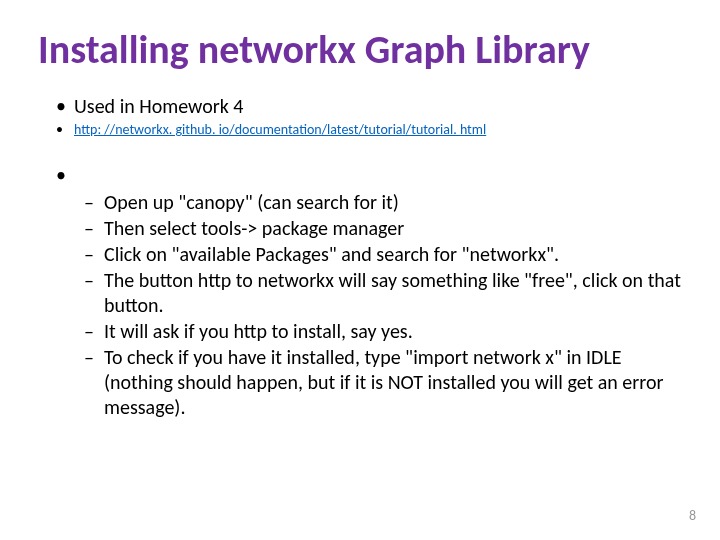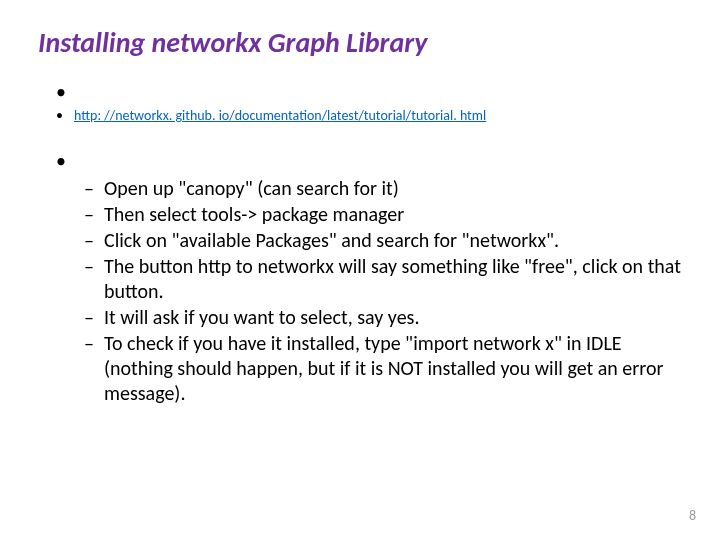--- a/index.html
+++ b/index.html
@@ -8,26 +8,25 @@
       height: 540px;
       font-family: Calibri, Arial, sans-serif;
       background: #fff;
       position: relative;
       overflow: hidden;
     }
     .slide {
       padding: 25px 38px 20px 38px;
     }
     .title {
-      font-size: 28px;
+      font-size: 40px;
       font-weight: 700;
       color: #7030a0;
       margin-bottom: 20px;
       letter-spacing: 0px;
-      font-style: italic;
     }
     .content {
       color: #000;
       font-size: 20px;
       line-height: 1.25;
     }
     .bullet-l1 {
       margin-left: 18px;
       display: flex;
       margin-bottom: 2px;
@@ -77,20 +76,21 @@
 </head>
 <body>
 
 <div class="slide">
   <h1 class="title">Installing networkx Graph Library</h1>
 
   <div class="content">
 
     <div class="bullet-l1">
       <span class="bullet-l1-dot">•</span>
+      <span>Used in Homework 4</span>
     </div>
 
     <div class="bullet-l1-small">
       <span class="bullet-l1-dot">•</span>
       <a class="link" href="#">http: //networkx. github. io/documentation/latest/tutorial/tutorial. html</a>
     </div>
 
     <div class="gap"></div>
 
     <div class="bullet-l1">
@@ -108,21 +108,21 @@
     <div class="bullet-l2">
       <span class="bullet-l2-dash">–</span>
       <span class="l2-text">Click on "available Packages" and search for "networkx".</span>
     </div>
     <div class="bullet-l2">
       <span class="bullet-l2-dash">–</span>
       <span class="l2-text">The button http to networkx will say something like "free", click on that button.</span>
     </div>
     <div class="bullet-l2">
       <span class="bullet-l2-dash">–</span>
-      <span class="l2-text">It will ask if you want to select, say yes.</span>
+      <span class="l2-text">It will ask if you http to install, say yes.</span>
     </div>
     <div class="bullet-l2">
       <span class="bullet-l2-dash">–</span>
       <span class="l2-text">To check if you have it installed, type "import network x" in IDLE (nothing should happen, but if it is NOT installed you will get an error message).</span>
     </div>
 
   </div>
 </div>
 
 <div class="page-num">8</div>

